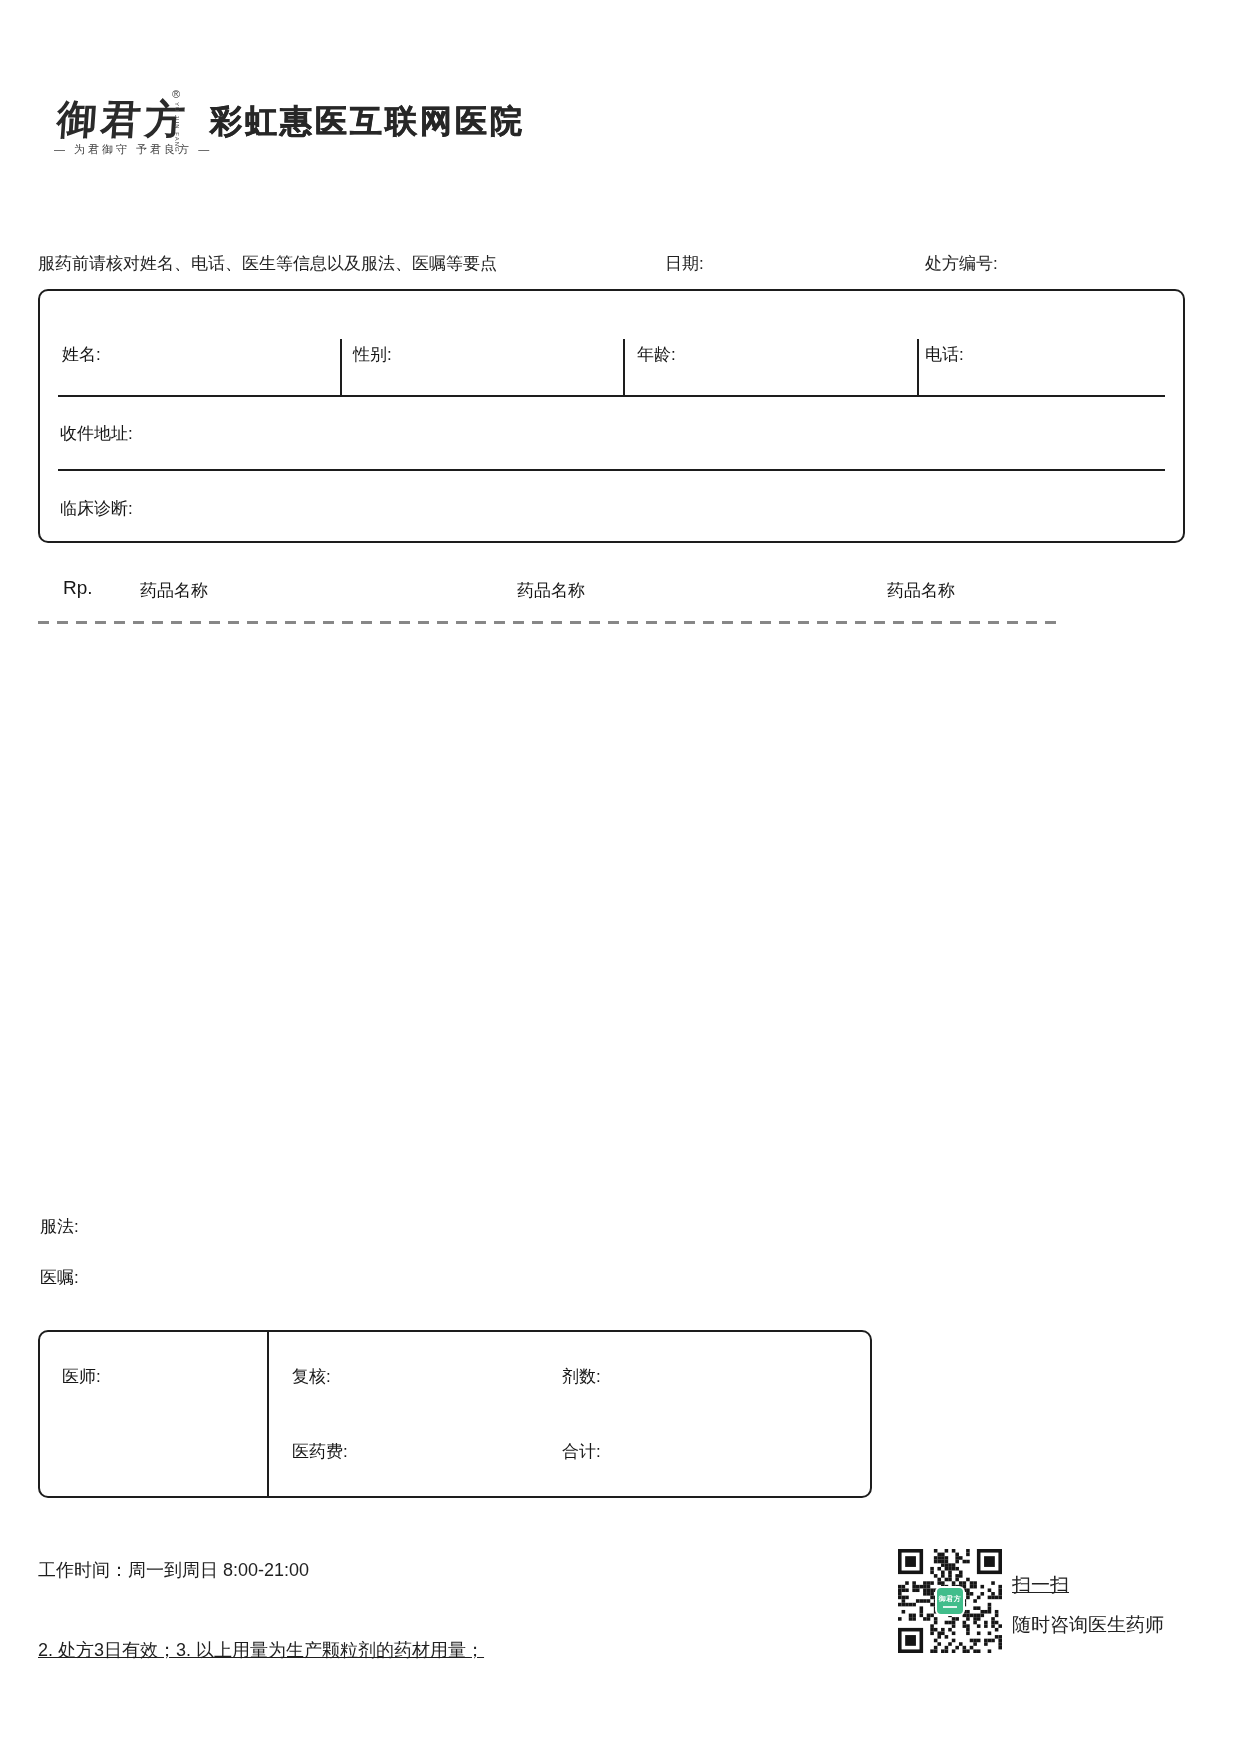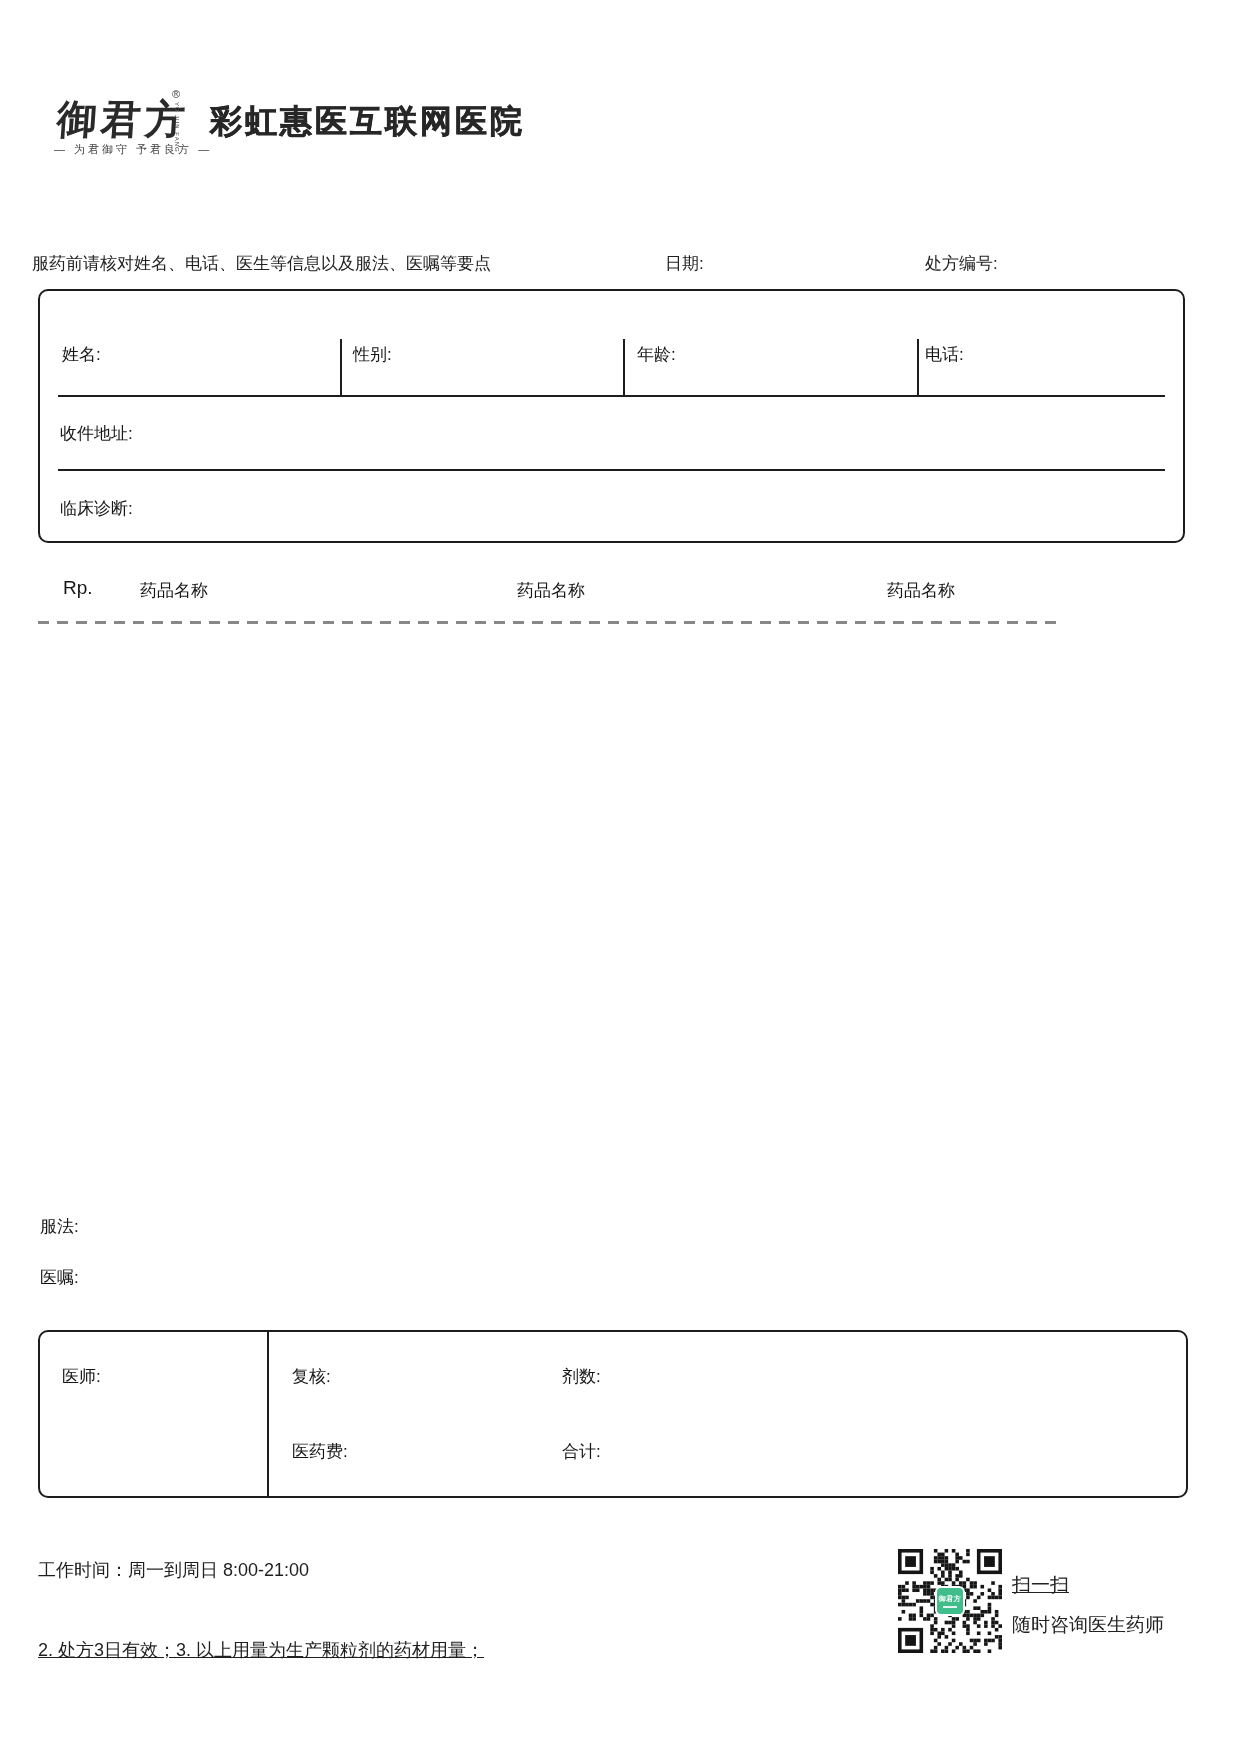--- a/index.html
+++ b/index.html
@@ -43,21 +43,21 @@
   .hospital-title {
     left:210px; top:100px;
     font-size:32px;
     font-weight:900;
     letter-spacing:3px;
     color:#272727;
     -webkit-text-stroke:0.6px #272727;
   }
 
   
-  .notice-text   { left:32px;  top:252px; font-size:17px; color:#222; }
+  .notice-text   { left:38px;  top:252px; font-size:17px; color:#222; }
   .date-label    { left:665px; top:252px; font-size:17px; color:#222; }
   .rxno-label    { left:925px; top:252px; font-size:17px; color:#222; }
 
   
   .patient-box {
     left:38px; top:289px;
     width:1147px; height:254px;
     border:2.5px solid #1d1d1d;
     border-radius:10px;
   }
@@ -91,21 +91,21 @@
     background:repeating-linear-gradient(90deg,#878787 0 11px,transparent 11px 19px);
   }
 
   
   .usage-label  { left:40px; top:1215px; font-size:17px; color:#161616; }
   .advice-label { left:40px; top:1266px; font-size:17px; color:#161616; }
 
   
   .sign-box {
     left:38px; top:1330px;
-    width:1150px; height:168px;
+    width:834px; height:168px;
     border:2.5px solid #1d1d1d;
     border-radius:10px;
   }
   .sign-box .vdiv {
     position:absolute;
     left:227px; top:0; bottom:0;
     width:1.8px; background:#1d1d1d;
   }
   .s-label { position:absolute; font-size:17px; color:#161616; }
   .lbl-doctor { left:22px;  top:33px; }

